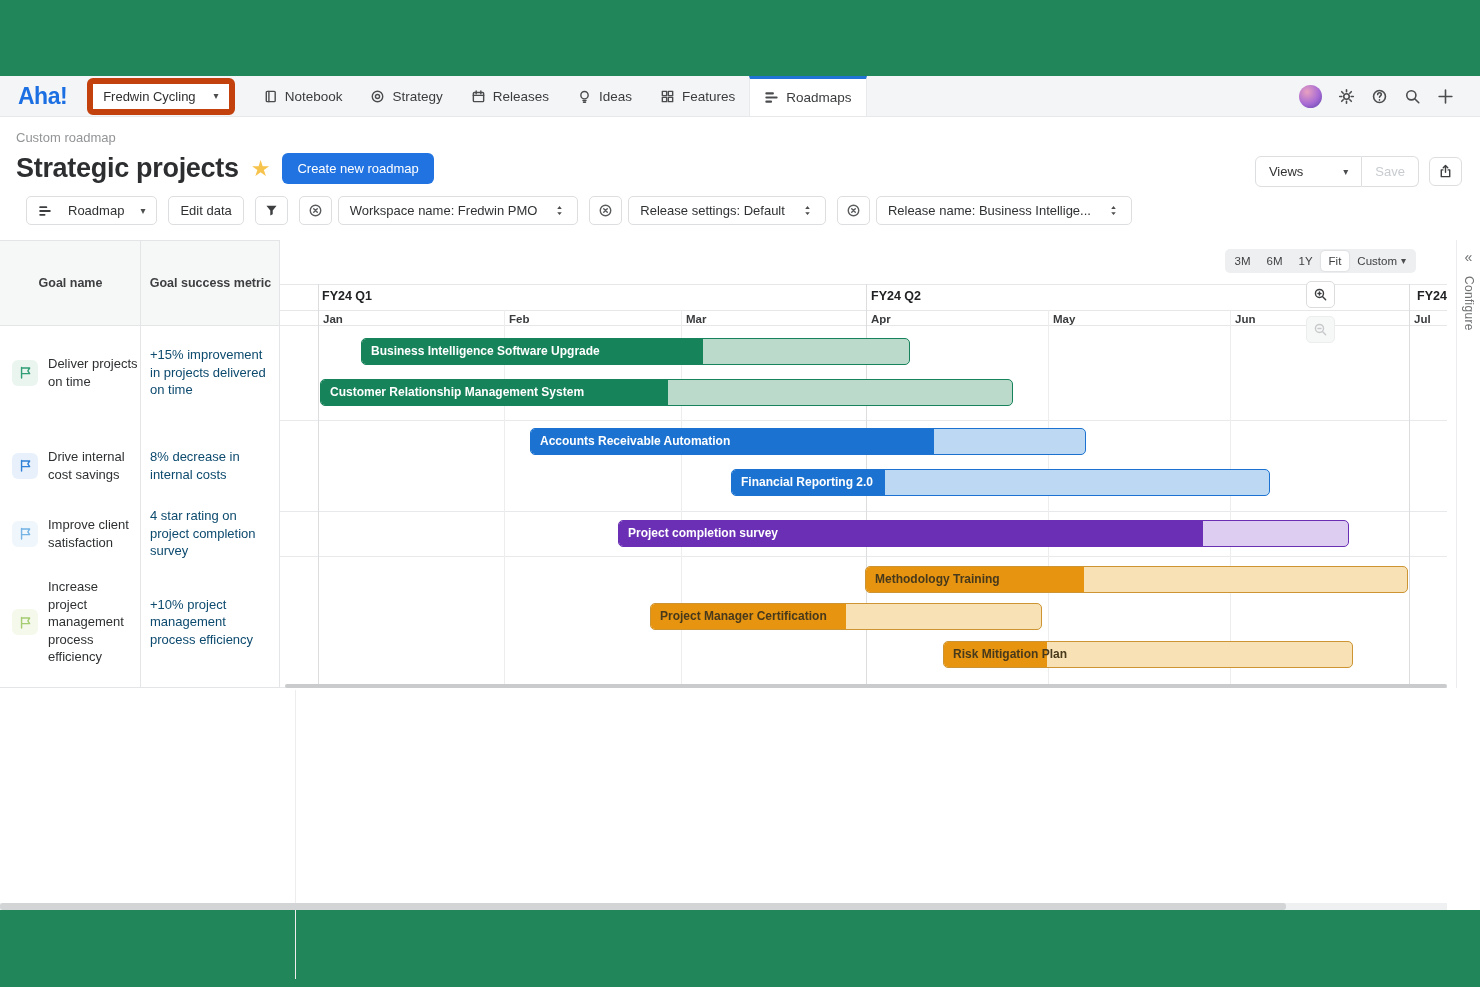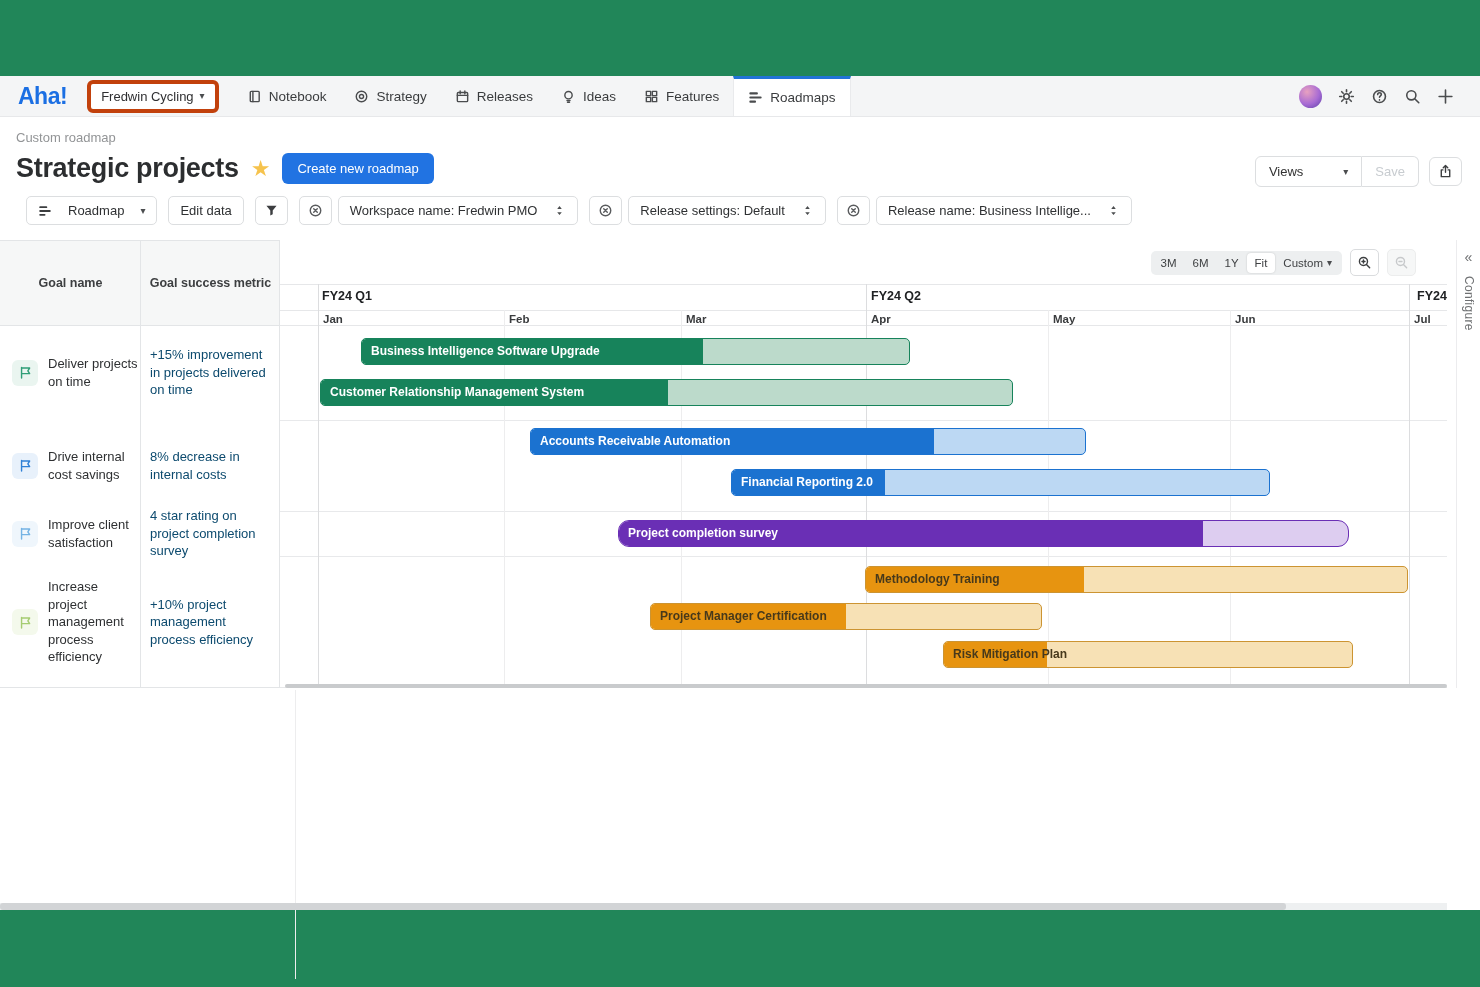--- a/index.html
+++ b/index.html
@@ -4,22 +4,22 @@
 <style>
   html,body{margin:0;padding:0;width:1480px;height:987px;overflow:hidden;
     font-family:"Liberation Sans",sans-serif;-webkit-font-smoothing:antialiased;}
   body{background:#218659;position:relative;}
   #app{position:absolute;left:0;top:76px;width:1480px;height:834px;background:#ffffff;}
 
   
   #nav{position:absolute;left:0;top:0;width:1480px;height:40px;background:#f4f5f6;
        border-bottom:1px solid #e7e8ea;display:flex;align-items:center;}
   #logo{font-size:23px;font-weight:bold;color:#1b6fe3;margin:0 20px 0 18px;letter-spacing:-0.5px;}
-  .ws-pill{background:#fff;border:4px solid #c2410c;border-radius:6px;padding:5px 10px;
-       font-size:13px;color:#2f2f31;display:flex;align-items:center;gap:6px;cursor:pointer;}
+  .ws-pill{background:#fff;border:6px solid #c2410c;border-radius:6px;padding:5px 10px;
+       font-size:13px;color:#2f2f31;display:flex;align-items:center;gap:18px;cursor:pointer;}
   #nav-links{display:flex;align-items:center;height:40px;margin-left:14px;}
   .nav-item{display:flex;align-items:center;gap:7px;font-size:13.5px;color:#3a3c3e;
        padding:0 14px;height:40px;cursor:pointer;}
   .nav-item svg{stroke:#4a4c4e;}
   .nav-item.active{background:#fff;border-top:3px solid #2273d6;height:37px;
        border-left:1px solid #e9eaec;border-right:1px solid #e9eaec;}
   #nav-right{margin-left:auto;display:flex;align-items:center;gap:15px;padding-right:26px;}
   #avatar{width:23px;height:23px;border-radius:50%;cursor:pointer;
        background:radial-gradient(circle at 35% 30%,#e8a1c0 0%,#a86bd4 55%,#5b3fa8 100%);}
   .nav-icon{width:18px;height:18px;cursor:pointer;display:flex;align-items:center;justify-content:center;}
@@ -70,21 +70,21 @@
   .tl-hline{position:absolute;left:0;width:1167px;height:1px;background:#e6e7e9;}
   .q-label{position:absolute;top:49px;font-size:12.5px;font-weight:bold;color:#202224;white-space:nowrap;}
   .m-label{position:absolute;top:73px;font-size:11.5px;font-weight:bold;color:#3a3c3e;white-space:nowrap;}
   .row-sep{position:absolute;height:1px;background:#e8e9eb;}
 
   .bar{position:absolute;height:27px;border-radius:5px;border:1px solid;box-sizing:border-box;overflow:hidden;padding-left:16px;}
   .bar-fill{position:absolute;left:0;top:0;height:100%;border-radius:4px 0 0 4px;}
   .bar-label{position:absolute;left:9px;top:0;line-height:25px;font-size:12px;font-weight:bold;white-space:nowrap;}
 
   
-  #zoom-controls{position:absolute;right:64px;top:173px;display:flex;align-items:center;gap:8px;}
+  #zoom-controls{position:absolute;right:64px;top:173px;display:flex;align-items:center;gap:8px;flex-direction:column;}
   #zoom-seg{background:#edeff0;border-radius:5px;padding:2px;display:flex;align-items:center;}
   .seg-item{font-size:11.5px;color:#3f4143;padding:4px 8px;border-radius:4px;cursor:pointer;
        display:flex;align-items:center;gap:4px;white-space:nowrap;}
   .seg-item.selected{background:#fff;box-shadow:0 0 2px rgba(0,0,0,0.18);}
   .zoom-btn{width:27px;height:25px;border-radius:5px;display:flex;align-items:center;justify-content:center;cursor:pointer;}
   #zoom-in{background:#fff;border:1px solid #dadcde;}
   #zoom-in svg{stroke:#3c3e40;}
   #zoom-out{background:#f6f7f7;border:1px solid #eceded;}
   #zoom-out svg{stroke:#c7c9cb;}
 
@@ -377,21 +377,21 @@
         <div class="bar-label" style="color: rgb(255, 255, 255);">Customer Relationship Management System</div>
       </div>
       <div class="bar" style="left: 250px; top: 188px; width: 556px; background: rgb(188, 216, 243); border-color: rgb(27, 114, 208);">
         <div class="bar-fill" style="width: 403px; background: rgb(27, 114, 208);"></div>
         <div class="bar-label" style="color: rgb(255, 255, 255);">Accounts Receivable Automation</div>
       </div>
       <div class="bar" style="left: 451px; top: 229px; width: 539px; background: rgb(188, 216, 243); border-color: rgb(27, 114, 208);">
         <div class="bar-fill" style="width: 153px; background: rgb(27, 114, 208);"></div>
         <div class="bar-label" style="color: rgb(255, 255, 255);">Financial Reporting 2.0</div>
       </div>
-      <div class="bar" style="left: 338px; top: 280px; width: 731px; background: rgb(221, 205, 240); border-color: rgb(106, 47, 181); border-radius: 11px;">
+      <div class="bar" style="left: 338px; top: 280px; width: 731px; background: rgb(221, 205, 240); border-color: rgb(106, 47, 181);">
         <div class="bar-fill" style="width: 584px; background: rgb(106, 47, 181);"></div>
         <div class="bar-label" style="color: rgb(255, 255, 255);">Project completion survey</div>
       </div>
       <div class="bar" style="left: 585px; top: 326px; width: 543px; background: rgb(247, 225, 181); border-color: rgb(204, 148, 50);">
         <div class="bar-fill" style="width: 218px; background: rgb(231, 148, 16);"></div>
         <div class="bar-label" style="color: rgb(71, 57, 27);">Methodology Training</div>
       </div>
       <div class="bar" style="left: 370px; top: 363px; width: 392px; background: rgb(247, 225, 181); border-color: rgb(204, 148, 50);">
         <div class="bar-fill" style="width: 195px; background: rgb(231, 148, 16);"></div>
         <div class="bar-label" style="color: rgb(71, 57, 27);">Project Manager Certification</div>

